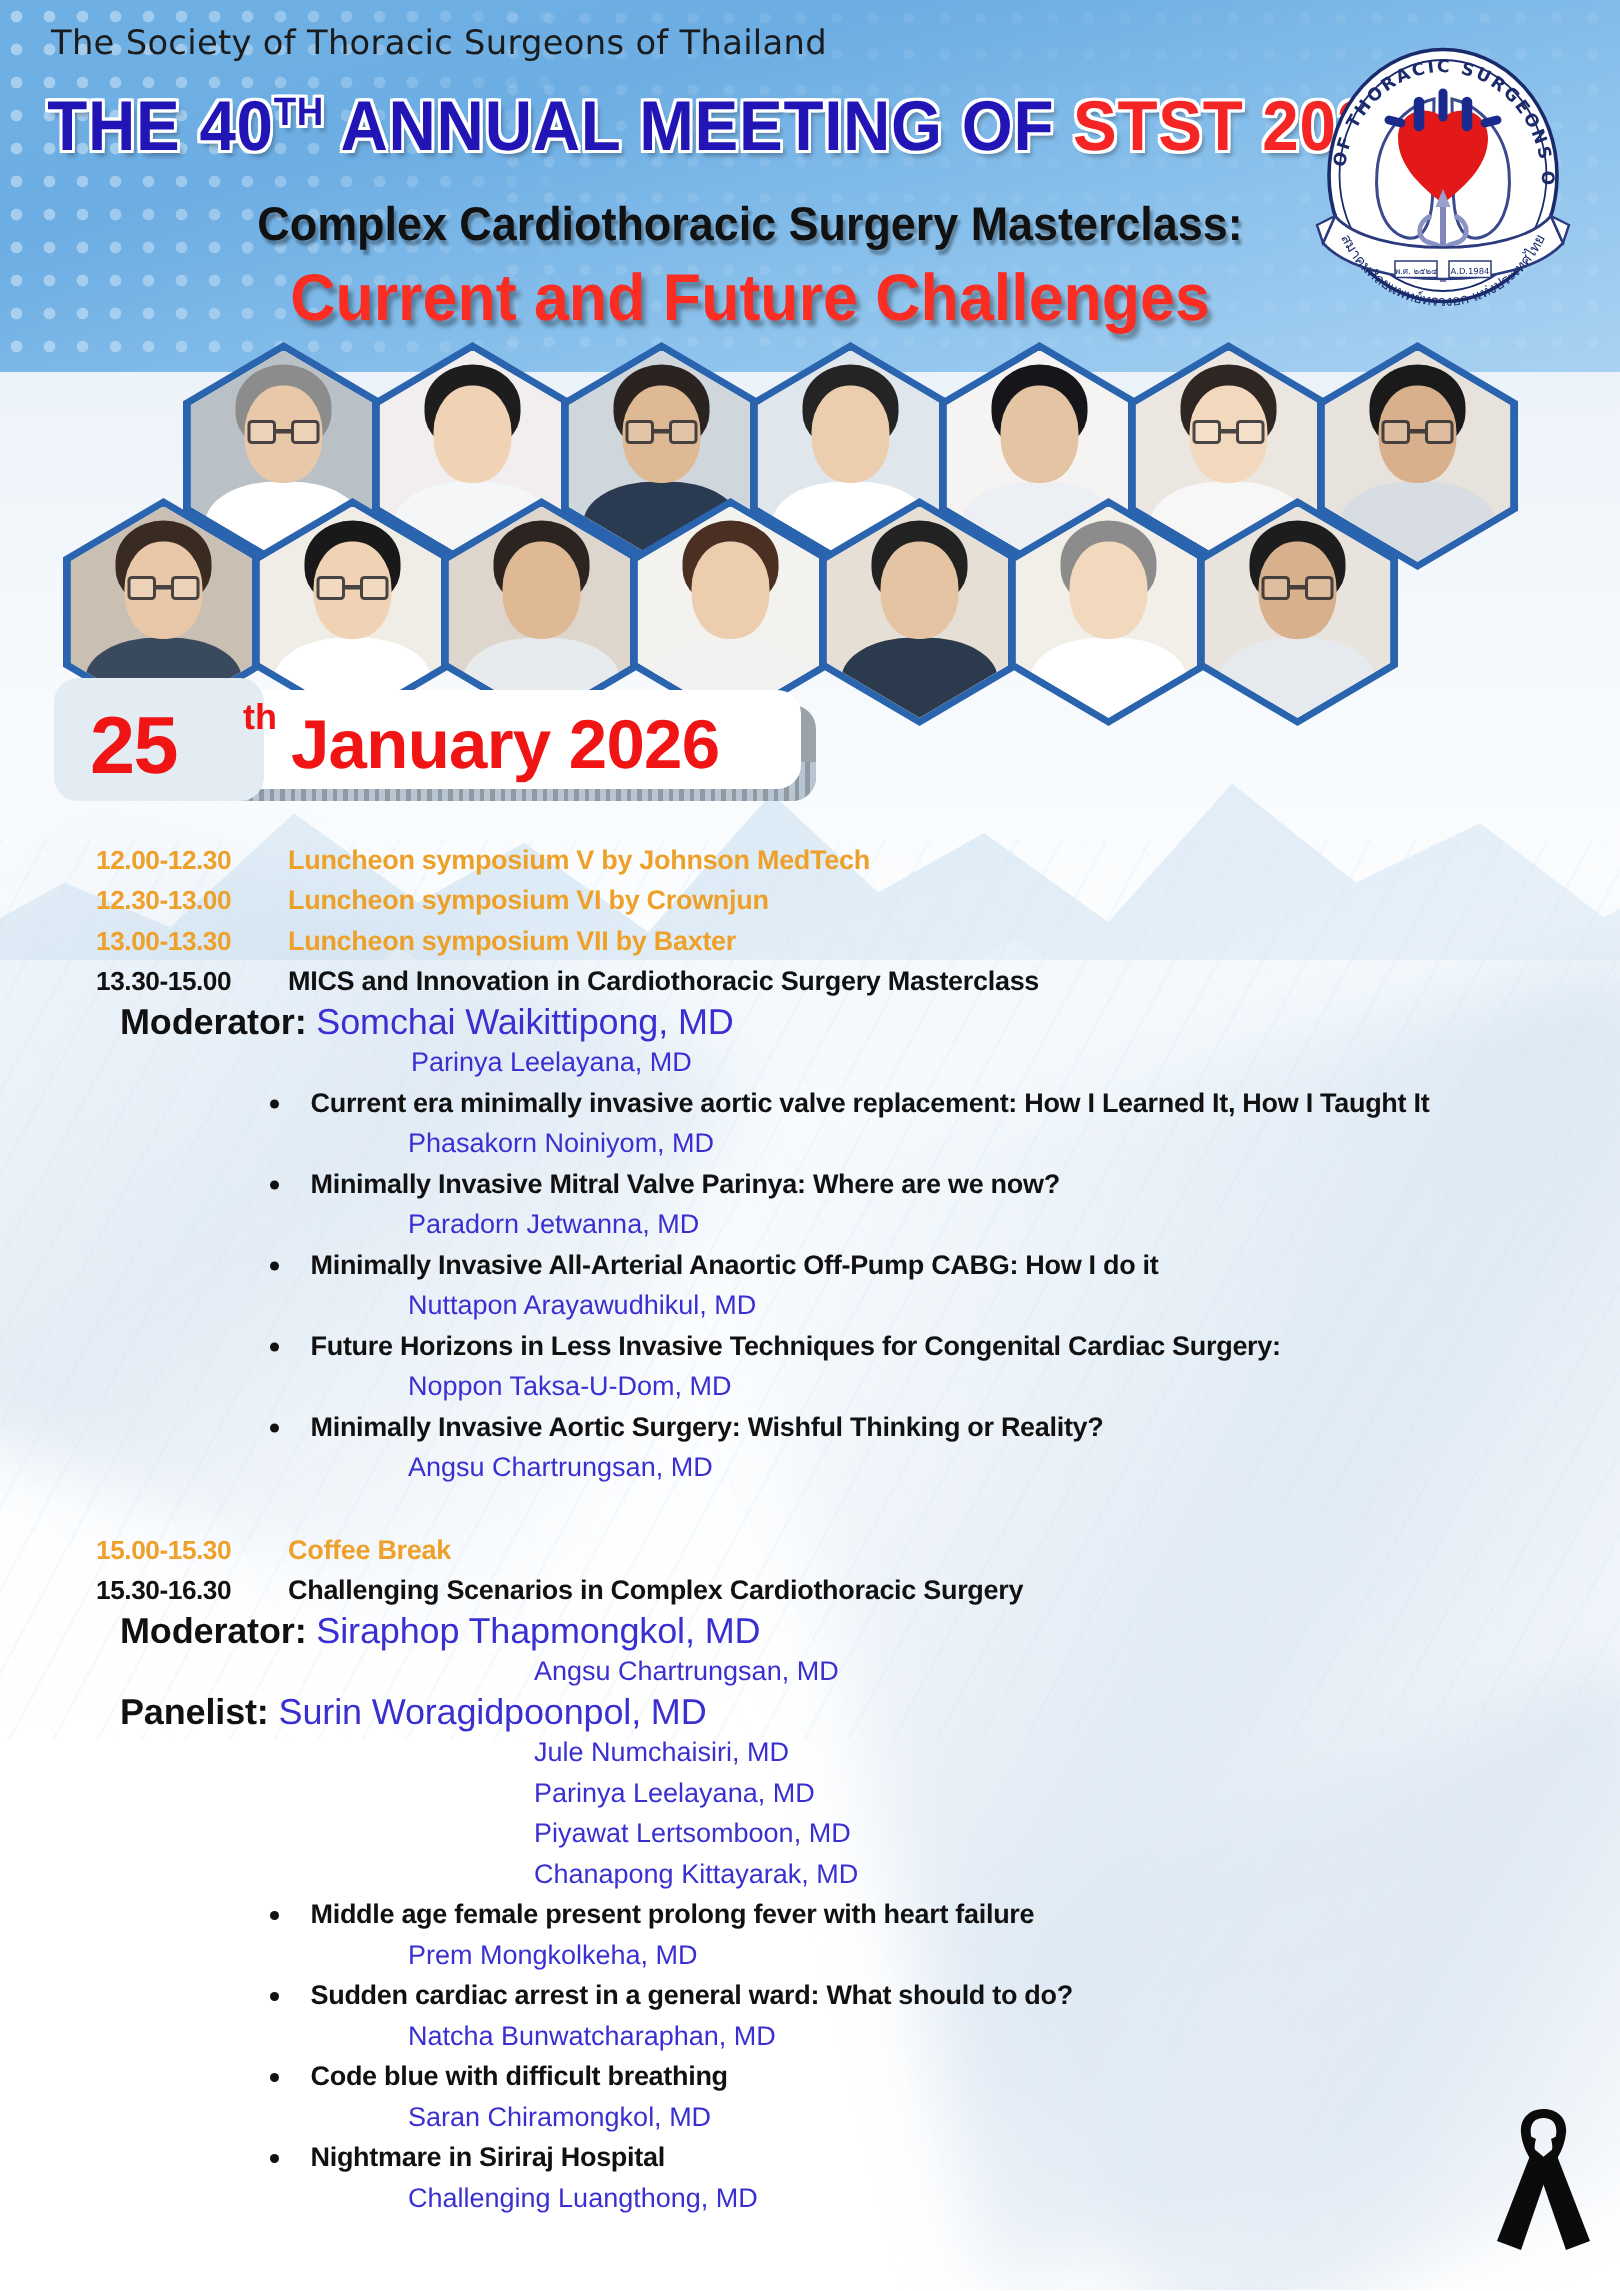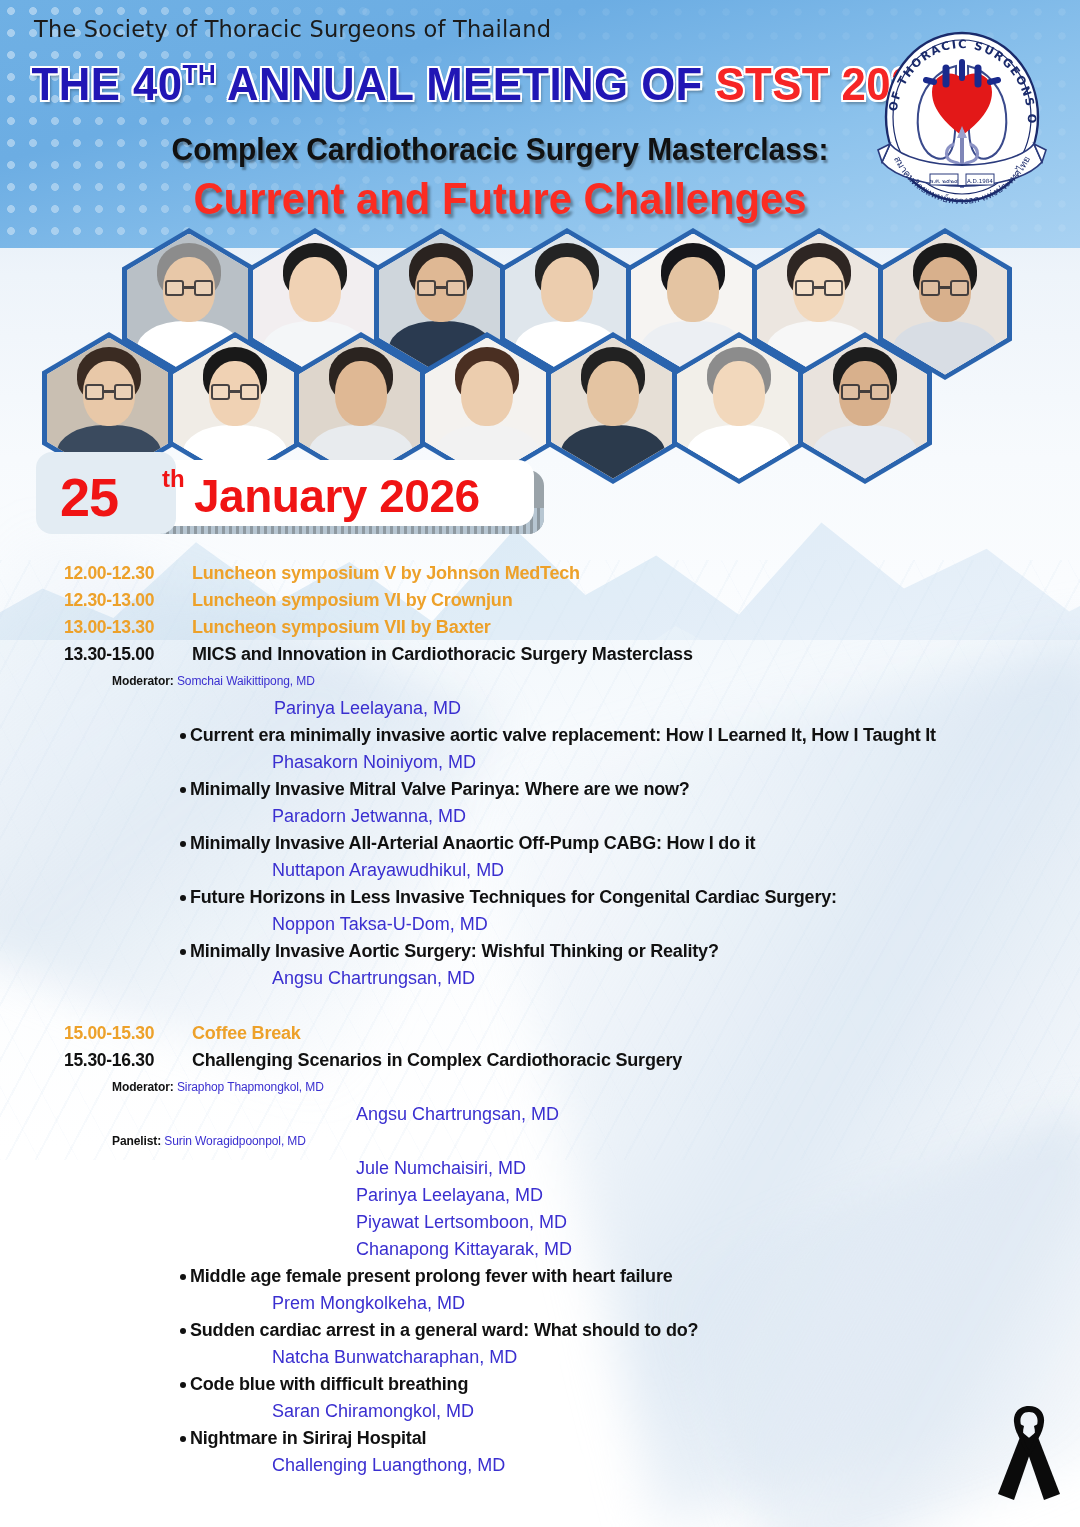--- a/index.html
+++ b/index.html
@@ -201,34 +201,34 @@
     width:128px; flex:0 0 128px; margin-left:64px;
     font-size:17.5px; font-weight:700; line-height:27px;
     letter-spacing:-.3px;
   }
   .desc { font-size:18px; font-weight:700; line-height:27px; letter-spacing:-.2px; }
   .orange { color:#eda12a; }
   .dark   { color:#111111; }
   .plain  { font-weight:400; color:#1c1c1c; }
   .nm     { color:#3a2fd0; font-weight:400; }
 
-  .indent-mod { margin-left:112px; font-size:12px; line-height:27px; letter-spacing:-.1px; }
+  .indent-mod { margin-left:80px; font-size:24px; line-height:27px; letter-spacing:-.1px; }
   .indent-mod .lbl { color:#111; font-weight:700; }
   .ind-name { margin-left:274px; font-size:18px; line-height:27px; color:#3a2fd0; }
   .ind-name2 { margin-left:356px; font-size:18px; line-height:27px; color:#3a2fd0; }
 
   .bullet-row {
     position:relative; margin-left:180px; font-size:18px; line-height:27px;
     font-weight:700; color:#111; letter-spacing:-.2px;
   }
   .bullet-row .bu {
     position:absolute; left:0; top:11px; width:6px; height:6px;
     background:#111; border-radius:50%;
   }
-  .bullet-row .tx { display:block; margin-left:10px; }
+  .bullet-row .tx { display:block; margin-left:27px; }
   .spk { margin-left:272px; font-size:18px; line-height:27px; color:#3a2fd0; }
 
   .gap-lg { height:28px; }
 
   
   .ribbon { position:absolute; left:990px; top:1398px; width:78px; height:106px; }
 </style>
 </head>
 <body>
 

